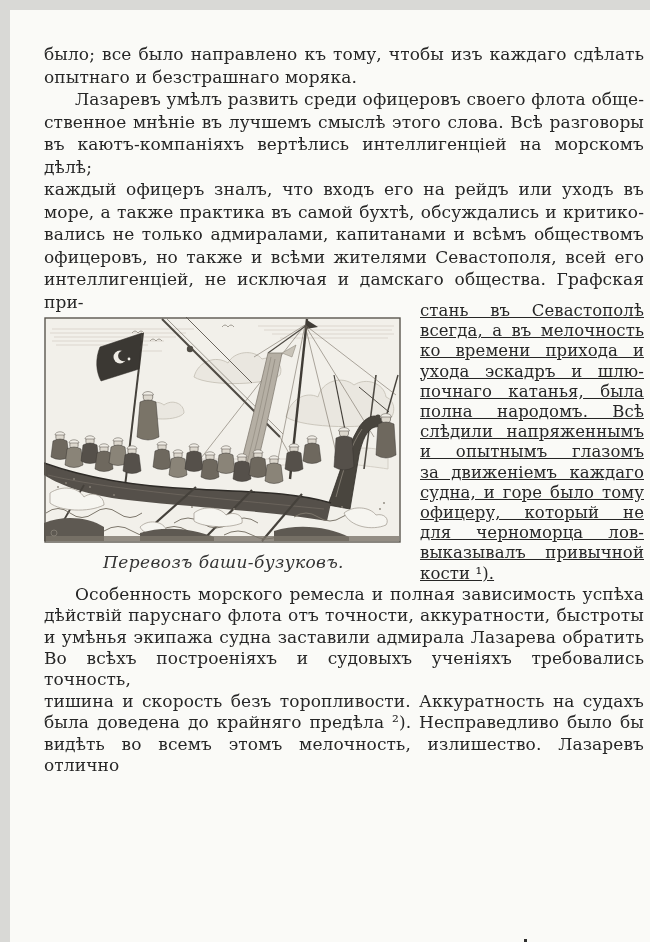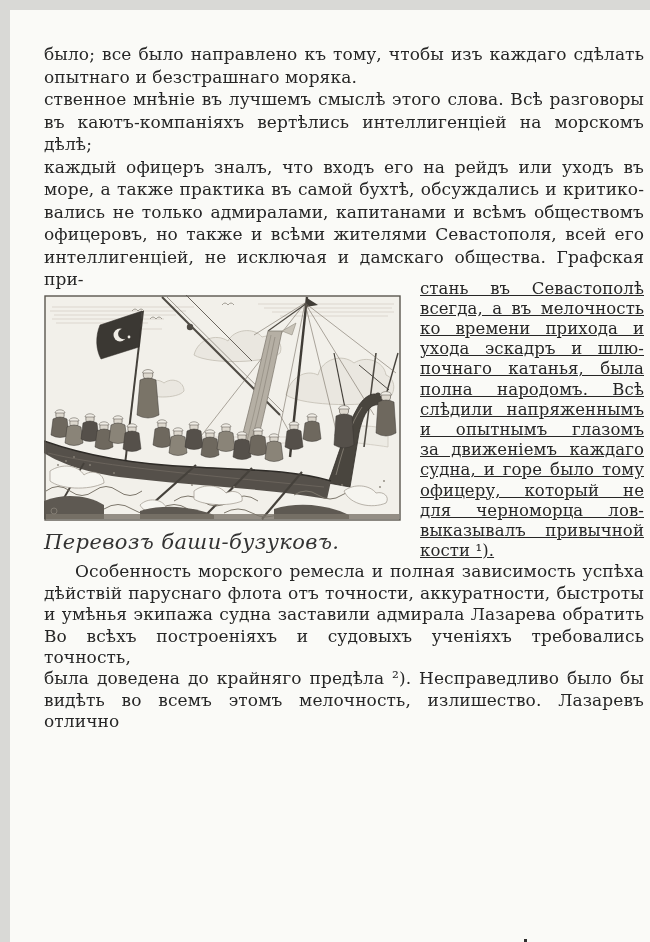--- a/index.html
+++ b/index.html
@@ -35,23 +35,23 @@
   .line.last { text-align-last: left; }
 
   .para-bottom .line { line-height: 21.4px; }
 
   .middle-row { display: flex; margin-top: 4px; }
   .figure-block { width: 359px; flex: 0 0 auto; }
   .engraving-frame { width: 357px; height: 226px; }
   .engraving-frame svg { display: block; }
   .figure-caption {
     margin-top: 9px;
-    text-align: left;
+    text-align: center;
     font-style: italic;
-    font-size: 21px;
+    font-size: 17px;
     letter-spacing: 0.4px;
     color: #333;
   }
 
   .right-col { width: 224px; margin-left: auto; margin-top: -16px; }
   .right-col .line { font-size: 16.5px; line-height: 20.2px; text-decoration: underline; }
 
   .ink-speck {
     position: absolute;
     left: 514px;
@@ -62,20 +62,21 @@
   }
 </style>
 </head>
 <body>
 
 <div class="page">
 
   <div class="para-top">
       <div class="line">было; все было направлено къ тому, чтобы изъ каждаго сдѣлать</div>
       <div class="line last">опытнаго и безстрашнаго моряка.</div>
+      <div class="line indent">Лазаревъ умѣлъ развить среди офицеровъ своего флота обще-</div>
       <div class="line">ственное мнѣніе въ лучшемъ смыслѣ этого слова. Всѣ разговоры</div>
       <div class="line">въ каютъ-компаніяхъ вертѣлись интеллигенціей на морскомъ дѣлѣ;</div>
       <div class="line">каждый офицеръ зналъ, что входъ его на рейдъ или уходъ въ</div>
       <div class="line">море, а также практика въ самой бухтѣ, обсуждались и критико-</div>
       <div class="line">вались не только адмиралами, капитанами и всѣмъ обществомъ</div>
       <div class="line">офицеровъ, но также и всѣми жителями Севастополя, всей его</div>
       <div class="line">интеллигенціей, не исключая и дамскаго общества. Графская при-</div>
     </div>
 
   <div class="middle-row">
@@ -321,18 +322,19 @@
         <div class="line">выказывалъ привычной</div>
         <div class="line last">кости ¹).</div>
       </div>
   </div>
 
   <div class="para-bottom">
       <div class="line indent">Особенность морского ремесла и полная зависимость успѣха</div>
       <div class="line">дѣйствій паруснаго флота отъ точности, аккуратности, быстроты</div>
       <div class="line">и умѣнья экипажа судна заставили адмирала Лазарева обратить</div>
       <div class="line">Во всѣхъ построеніяхъ и судовыхъ ученіяхъ требовались точность,</div>
+      <div class="line">тишина и скорость безъ торопливости. Аккуратность на судахъ</div>
       <div class="line">была доведена до крайняго предѣла ²). Несправедливо было бы</div>
       <div class="line">видѣть во всемъ этомъ мелочность, излишество. Лазаревъ отлично</div>
     </div>
 
   <div class="ink-speck"></div>
 </div>
 
 </body></html>

